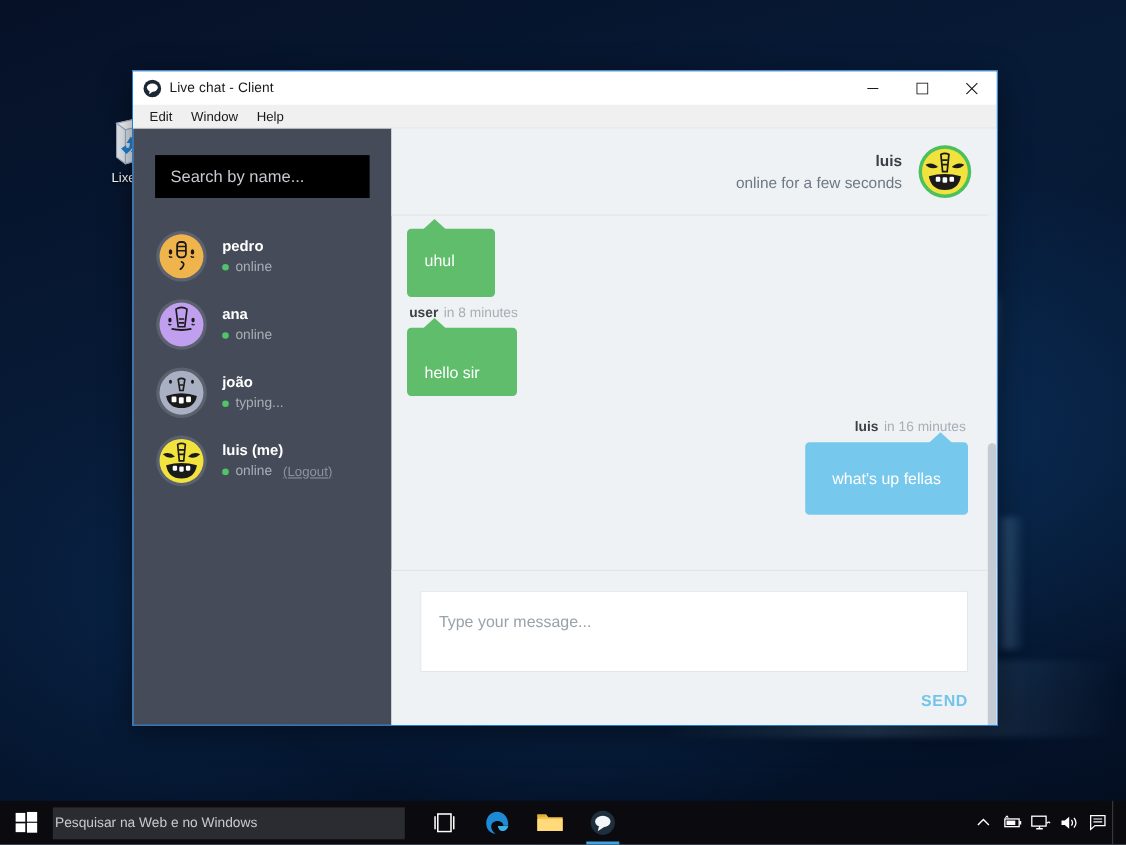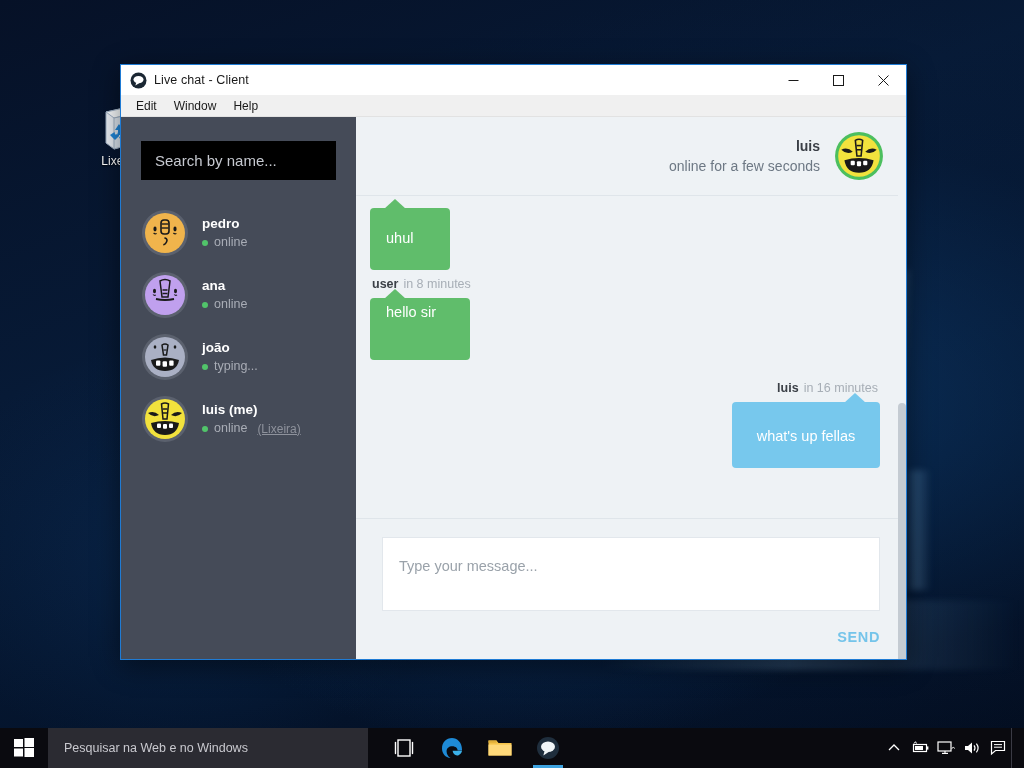--- a/index.html
+++ b/index.html
@@ -183,21 +183,21 @@
   .bubble::after {
     content: ""; position: absolute; top: -9px;
     width: 0; height: 0;
     border-left: 11px solid transparent;
     border-right: 11px solid transparent;
   }
   .bubble.green::after { left: 14px; border-bottom: 10px solid #60bd6b; }
   .bubble.blue::after  { right: 14px; border-bottom: 10px solid #77c8ed; }
 
   .b1 { width: 80px; height: 62px; padding-top: 20px; }
-  .b2 { width: 100px; height: 62px; padding-top: 4px; }
+  .b2 { width: 100px; height: 62px; padding-top: 32px; }
   .b3 { width: 148px; height: 66px; padding-top: 24px; text-align: center; }
 
   
   #chat-scrollbar {
     position: absolute; right: 0; top: 78px; bottom: 0;
     width: 8px; background: #eef2f5;
   }
   #chat-scroll-thumb {
     position: absolute; left: 0; top: 208px;
     width: 8px; height: 270px;
@@ -239,24 +239,24 @@
     width: 1024px; height: 40px;
     background: #0a0a0f;
     display: flex; align-items: center;
   }
   #start-button {
     width: 48px; height: 40px;
     display: flex; align-items: center; justify-content: center;
     cursor: default;
   }
   #taskbar-search {
-    width: 320px; height: 40px;
+    width: 320px; height: 29px;
     background: #2b2b32;
     display: flex; align-items: center;
-    padding-left: 16px; box-sizing: border-box;
+    padding-left: 2px; box-sizing: border-box;
   }
   #taskbar-search .ts-text { font-size: 12.5px; color: #c9c9cf; }
   #taskbar-apps { display: flex; align-items: center; margin-left: 12px; }
   .tb-app {
     width: 48px; height: 40px;
     display: flex; align-items: center; justify-content: center;
     position: relative; cursor: default;
   }
   .tb-app.active::after {
     content: ""; position: absolute; left: 9px; right: 9px; bottom: 0;
@@ -460,21 +460,21 @@
                   <rect x="22" y="29" width="4" height="4.8" rx="1"></rect>
                   <rect x="28" y="28.5" width="4" height="4.4" rx="1"></rect>
                 </g>
               </svg>
             </span>
             <span class="c-text">
               <span class="c-name">luis (me)</span>
               <span class="c-status-row">
                 <span class="dot"></span>
                 <span class="c-status">online</span>
-                <span class="logout-link">(Lixeira)</span>
+                <span class="logout-link">(Logout)</span>
               </span>
             </span>
           </div>
 
         </div>
       </div>
 
       <div id="chat-panel">
 
         <div id="chat-header">

